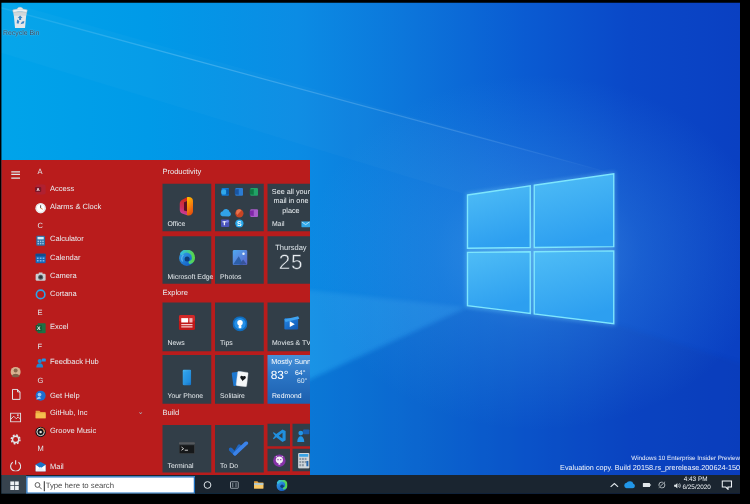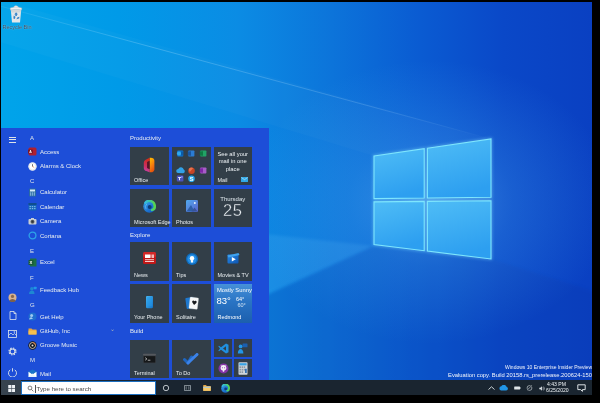--- a/index.html
+++ b/index.html
@@ -2,22 +2,22 @@
 <html><head>
 <meta charset="utf-8">
 <style>
   * { margin:0; padding:0; box-sizing:border-box; }
   html,body { width:600px; height:403px; background:#000; overflow:hidden;
     font-family:"Liberation Sans", sans-serif; }
   .abs { position:absolute; }
   #desktop { position:absolute; left:1px; top:2px; width:591px; height:393px;
     overflow:hidden;
     background:linear-gradient(90deg,#00a4ea 0%,#009ae8 20%,#0b8ce4 40%,#0c74da 56%,#0a5bd2 71%,#0a48c8 85%,#0a40c2 100%); }
-  #menu { position:absolute; left:1px; top:128px; width:268px; height:252px;
-    background:#1d4ed8; overflow:hidden; }
+  #menu { position:absolute; left:1px; top:128px; width:247px; height:252px;
+    background:#b91c1c; overflow:hidden; }
   #taskbar { position:absolute; left:1px; top:380px; width:591px; height:15px;
     background:#1a2530; overflow:hidden; }
   .applabel { position:absolute; left:39px; font-size:6px; color:#e9eef1;
     white-space:nowrap; line-height:8px; }
   .letter { position:absolute; left:29px; font-size:6px; color:#dfe6ea;
     line-height:8px; }
   .appicon { position:absolute; left:26.5px; width:9px; height:9px; }
   .tile { position:absolute; width:38.5px; height:38.5px; background:#323e48; }
   .tlabel { position:absolute; left:4px; bottom:2.5px; font-size:5.5px; color:#e9eef1; white-space:nowrap; }
   .thead { position:absolute; left:129px; font-size:6px; color:#e9eef1; line-height:8px; }

